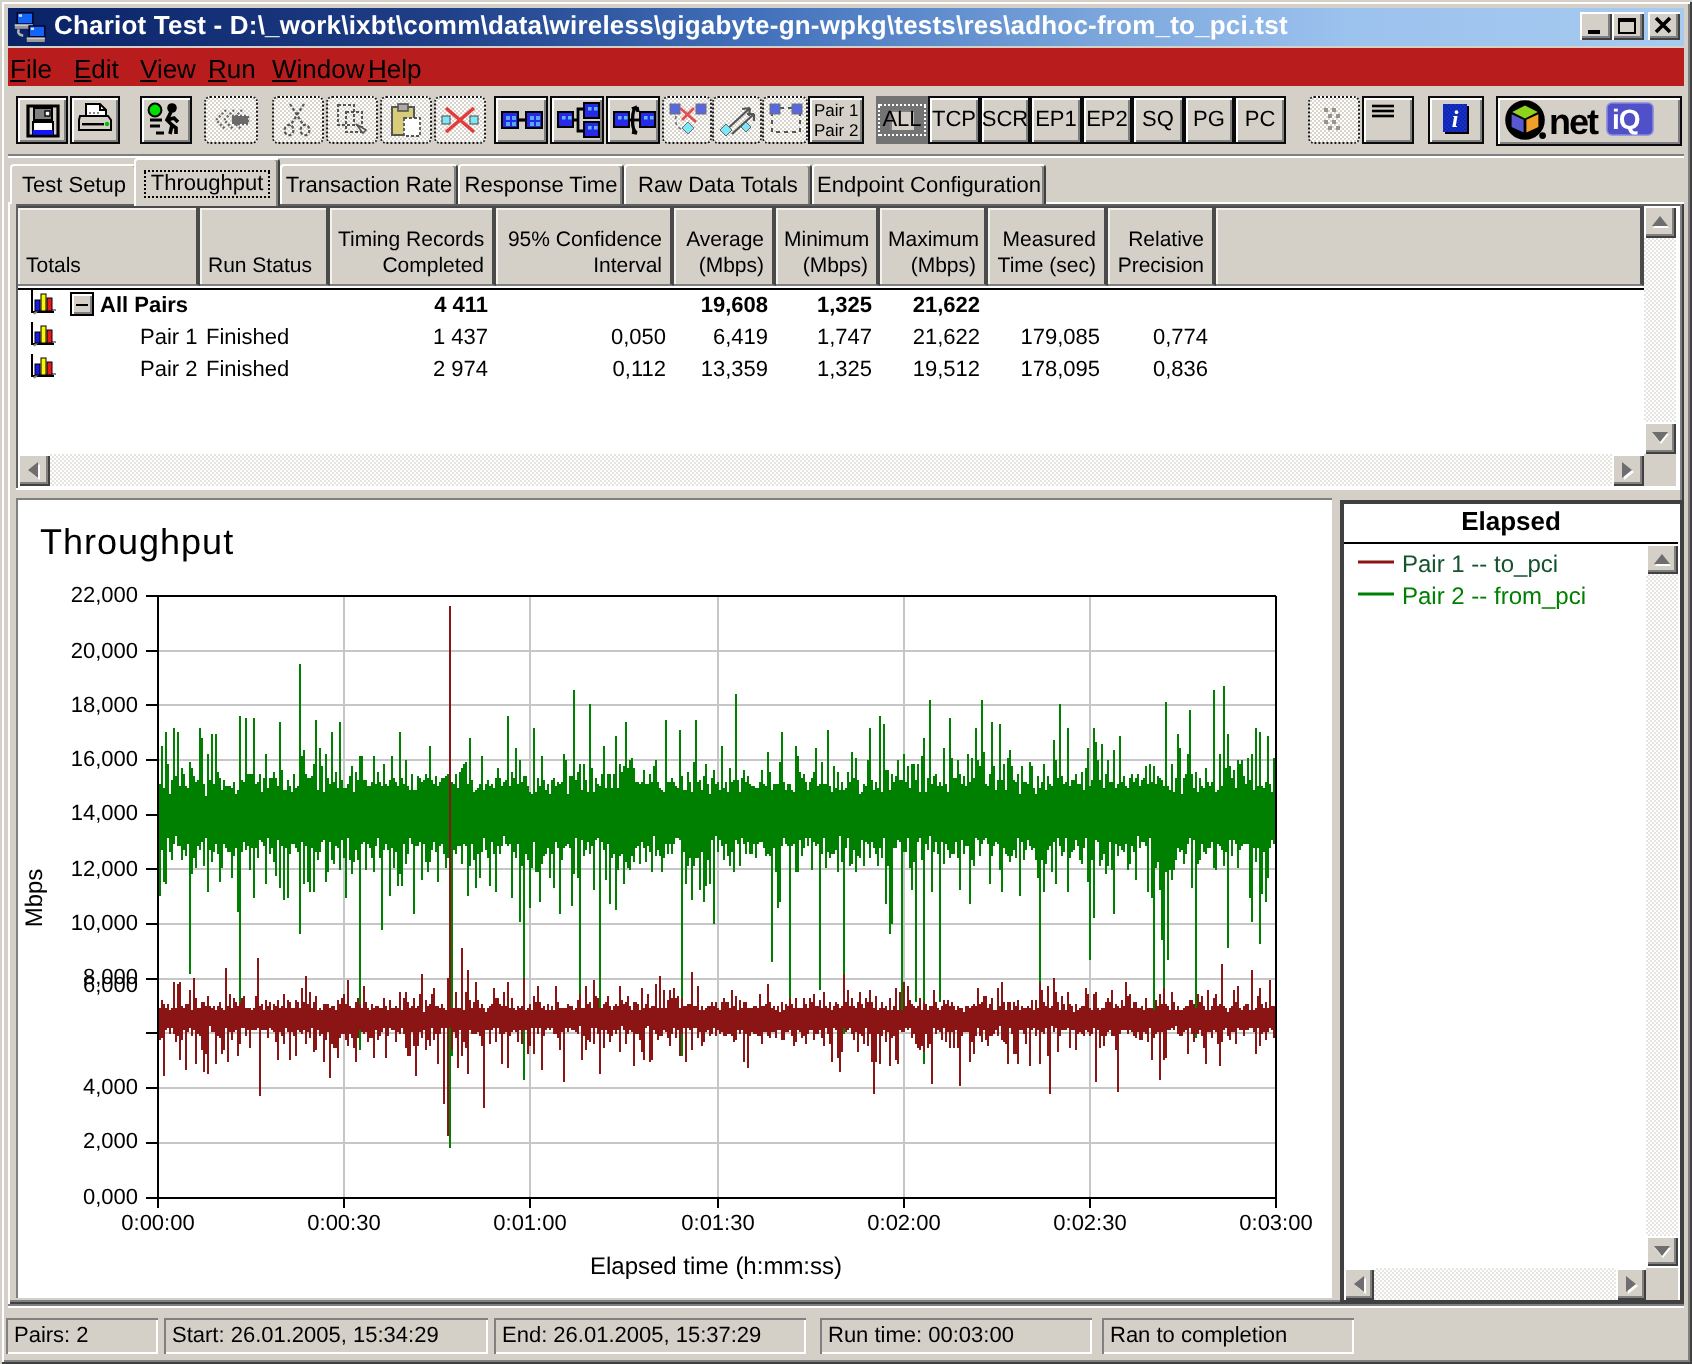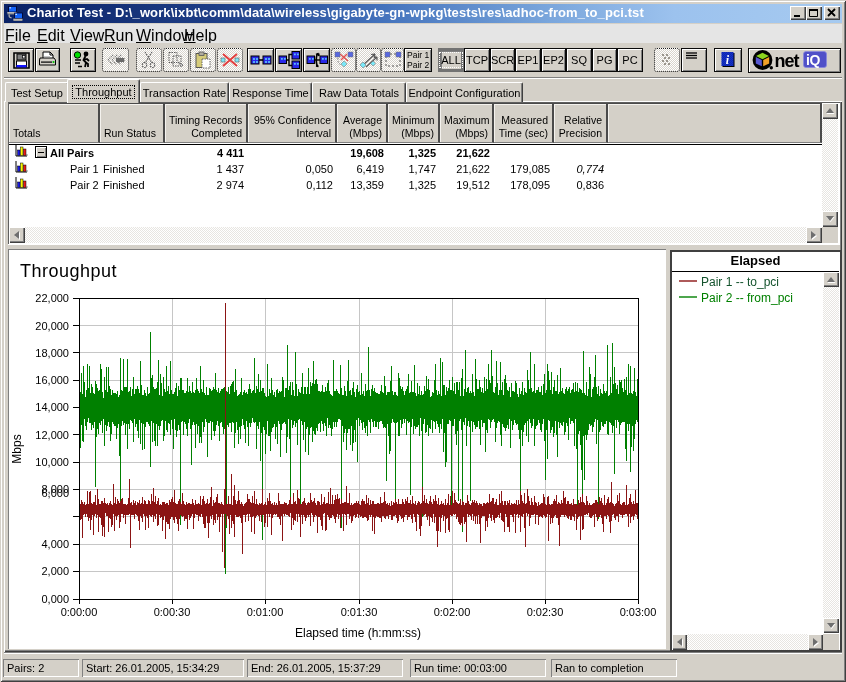--- a/index.html
+++ b/index.html
@@ -36,21 +36,21 @@
       <rect x="4" y="9" width="6" height="2" fill="#000"></rect>
     </svg></div>
 <div class="abs btn3d" style="left:806px;top:6px;width:16px;height:14px;"><svg width="16" height="14">
       <path d="M3.5 4.5 h8 v6 h-8 z" fill="none" stroke="#000"></path>
       <rect x="3" y="3" width="9" height="2" fill="#000"></rect>
     </svg></div>
 <div class="abs btn3d" style="left:824px;top:6px;width:16px;height:14px;"><svg width="16" height="14">
       <path d="M4 3 L11 10 M11 3 L4 10" stroke="#000" stroke-width="1.8"></path>
     </svg></div>
 
-<div class="abs" style="left:4px;top:24px;width:838px;height:19px;background:#e5e5e5;font-size:16px;color:#000;">
+<div class="abs" style="left:4px;top:24px;width:838px;height:19px;background:#b91c1c;font-size:13px;color:#000;">
 <span class="abs" style="left:1px;top:3px;"><u>F</u>ile</span>
 <span class="abs" style="left:33px;top:3px;"><u>E</u>dit</span>
 <span class="abs" style="left:66px;top:3px;"><u>V</u>iew</span>
 <span class="abs" style="left:100px;top:3px;"><u>R</u>un</span>
 <span class="abs" style="left:132px;top:3px;"><u>W</u>indow</span>
 <span class="abs" style="left:180px;top:3px;"><u>H</u>elp</span>
 </div>
 
 <div class="abs" style="left:4px;top:43px;width:838px;height:37px;background:#d4d0c8;"></div>
 <style>
@@ -194,21 +194,21 @@
       <rect x="1" y="1" width="5" height="5" fill="#5868e0" stroke="#707070" stroke-width="0.5"></rect>
       <rect x="12" y="1" width="5" height="5" fill="#5868e0" stroke="#707070" stroke-width="0.5"></rect>
     </svg>
 </div>
 
 <div class="tb" style="left:404px;width:28px;flex-direction:column;font-size:8.5px;line-height:10px;align-items:flex-start;padding-left:2px;white-space:nowrap;">
 <div>Pair 1</div>
     <div>Pair 2</div>
 </div>
 
-<div class="abs" style="left:438px;top:48px;width:26px;height:24px;background:#d4d0c8;border:3px solid #737373;box-shadow:inset 1px 1px 0 #808080;display:flex;align-items:center;justify-content:center;font-size:11px;">
+<div class="abs" style="left:438px;top:48px;width:26px;height:24px;background:#d4d0c8;border:7px solid #737373;box-shadow:inset 1px 1px 0 #808080;display:flex;align-items:center;justify-content:center;font-size:11px;">
     <span style="outline:1px dotted #fff;padding:1px 1px;">ALL</span>
   </div>
 <div class="tb" style="left:464px;width:26px;">TCP</div>
 <div class="tb" style="left:490px;width:25px;">SCR</div>
 <div class="tb" style="left:515px;width:26px;">EP1</div>
 <div class="tb" style="left:541px;width:25px;">EP2</div>
 <div class="tb" style="left:566px;width:26px;">SQ</div>
 <div class="tb" style="left:592px;width:25px;">PG</div>
 <div class="tb" style="left:617px;width:26px;">PC</div>
 
@@ -337,21 +337,21 @@
 <div class="cell" style="left:440px;top:145px;width:50px;font-weight:bold;">21,622</div>
 
 <div class="celll" style="left:70px;top:161px;width:60px;">Pair 1</div>
 <div class="celll" style="left:103px;top:161px;width:60px;">Finished</div>
 <div class="cell" style="left:165px;top:161px;width:79px;">1 437</div>
 <div class="cell" style="left:248px;top:161px;width:85px;">0,050</div>
 <div class="cell" style="left:337px;top:161px;width:47px;">6,419</div>
 <div class="cell" style="left:388px;top:161px;width:48px;">1,747</div>
 <div class="cell" style="left:440px;top:161px;width:50px;">21,622</div>
 <div class="cell" style="left:494px;top:161px;width:56px;">179,085</div>
-<div class="cell" style="left:554px;top:161px;width:50px;font-style:italic;">0,774</div>
+<div class="cell" style="left:554px;top:161px;width:50px;">0,774</div>
 
 <div class="celll" style="left:70px;top:177px;width:60px;">Pair 2</div>
 <div class="celll" style="left:103px;top:177px;width:60px;">Finished</div>
 <div class="cell" style="left:165px;top:177px;width:79px;">2 974</div>
 <div class="cell" style="left:248px;top:177px;width:85px;">0,112</div>
 <div class="cell" style="left:337px;top:177px;width:47px;">13,359</div>
 <div class="cell" style="left:388px;top:177px;width:48px;">1,325</div>
 <div class="cell" style="left:440px;top:177px;width:50px;">19,512</div>
 <div class="cell" style="left:494px;top:177px;width:56px;">178,095</div>
 <div class="cell" style="left:554px;top:177px;width:50px;">0,836</div>

